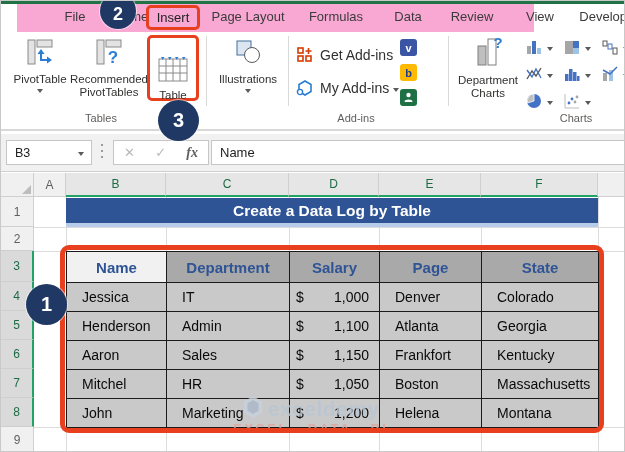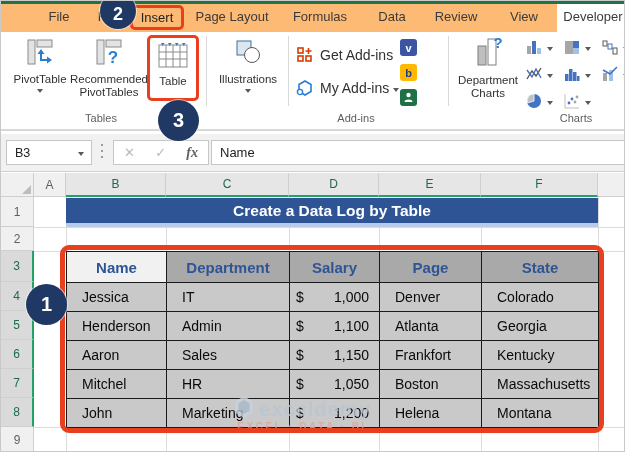--- a/index.html
+++ b/index.html
@@ -4,21 +4,21 @@
 <style>
   * { box-sizing: border-box; margin: 0; padding: 0; }
   html,body { background:#fff; }
   .app {
     position: relative; width: 625px; height: 452px; overflow: hidden;
     font-family: "Liberation Sans", sans-serif; background:#fff;
     border: 1px solid #c9c9c9;
   }
   
   .topstrip { position:absolute; left:0; top:0; width:625px; height:3px; background:#217346; }
-  .tabbar { position:absolute; left:0; top:3px; width:556px; height:28px; background:#fdba74; }
+  .tabbar { position:absolute; left:16px; top:3px; width:517px; height:28px; background:#f9a8d4; }
   .tab { position:absolute; top:0; height:26px; line-height:26px; font-size:13px; color:#3b3b3b; text-align:center; cursor:default; }
   .t-file { left:40px; width:36px; }
   .t-home { left:92px; width:44px; }
   .t-insert { left:129px; width:54px; top:1px; height:25px; line-height:19px; border:3px solid #e8401f; border-radius:5px; color:#222; }
   .t-pagelayout { left:192px; width:78px; }
   .t-formulas { left:288px; width:62px; }
   .t-data { left:372px; width:38px; }
   .t-review { left:430px; width:50px; }
   .t-view { left:504px; width:38px; }
   .t-developer { left:558px; width:68px; }
@@ -30,21 +30,21 @@
   .badge-3 { left:157px; top:99px; width:41px; height:41px; font-size:20px; }
   .badge-1 { left:25px; top:283px; width:41px; height:41px; font-size:20px; }
   
   .ribbon { position:absolute; left:0; top:31px; width:625px; height:99px; background:#fff; border-bottom:2px solid #d8d8d8; }
   .rdivider { position:absolute; top:4px; width:1px; height:70px; background:#d9d9d9; }
   .grouplabel { position:absolute; top:80px; font-size:11px; color:#605e5c; text-align:center; }
   .rbtn { position:absolute; display:flex; flex-direction:column; align-items:center; cursor:default; }
   .rbtn .lbl { font-size:11.5px; color:#323130; text-align:center; line-height:1.15; margin-top:2px; }
   .chev { width:0; height:0; border-left:3.5px solid transparent; border-right:3.5px solid transparent; border-top:4px solid #5a5a5a; margin-top:3px; }
   .chev-r { display:inline-block; margin-left:4px; vertical-align:middle; }
-  .table-btn { left:146px; top:3px; width:52px; height:66px; border:3px solid #e8401f; border-radius:5px; justify-content:flex-start; padding-top:3px; }
+  .table-btn { left:146px; top:3px; width:52px; height:66px; border:3px solid #e8401f; border-radius:5px; justify-content:flex-start; padding-top:17px; }
   .smallbtn { position:absolute; display:flex; align-items:center; font-size:14px; color:#323130; cursor:default; }
   .stackicon { position:absolute; width:17px; height:17px; border-radius:3px; display:flex; align-items:center; justify-content:center; color:#fff; font-size:11px; font-weight:bold; }
   .minichart { position:absolute; display:flex; align-items:center; }
   
   .fbar { position:absolute; left:0; top:133px; width:625px; height:38px; background:#f1f1f1; border-bottom:1px solid #cfcfcf; }
   .namebox { position:absolute; left:5px; top:6px; width:86px; height:25px; background:#fff; border:1px solid #c6c6c6;
     display:flex; align-items:center; font-size:12.5px; color:#222; padding-left:8px; }
   .namebox .dd { margin-left:auto; margin-right:7px; }
   .vdots { position:absolute; left:100px; top:10px; width:2px; height:17px;
     background:repeating-linear-gradient(#9a9a9a 0 2px, transparent 2px 6px); }
@@ -84,21 +84,21 @@
   .cell { border-right:1px solid #1a1a1a; border-bottom:1px solid #1a1a1a; background:#c9c9c9;
     display:flex; align-items:center; font-size:14px; color:#0a0a0a; padding-left:15px; }
   .cell.hdr { background:#a9a9a9; justify-content:center; padding-left:0; color:#2f5496; font-weight:bold; font-size:15px; }
   .cell.hdr.active { background:#f1f1f1; }
   .cell.money { justify-content:space-between; padding:0 10px 0 6px; }
   
   .red-tablebox { position:absolute; left:59px; top:72px; width:544px; height:188px; border:5px solid #e8401f; border-radius:9px; z-index:5; }
   .watermark { position:absolute; left:232px; top:222px; z-index:4; opacity:.8; display:flex; flex-direction:column; align-items:center; }
   .wm-row { display:flex; align-items:center; gap:4px; }
   .wm-brand { font-size:21px; font-weight:bold; color:#b9c6d4; letter-spacing:.5px; }
-  .wm-tag { font-size:10px; letter-spacing:2.5px; color:#dfa49c; font-weight:bold; margin-top:-2px; }
+  .wm-tag { font-size:13px; letter-spacing:2.5px; color:#dfa49c; font-weight:bold; margin-top:-2px; }
 </style>
 </head>
 <body>
 
 <div class="app">
   <div class="topstrip"></div>
 
   <div class="tabbar">
     <div class="tab t-file">File</div>
     <div class="tab t-home">Home</div>

